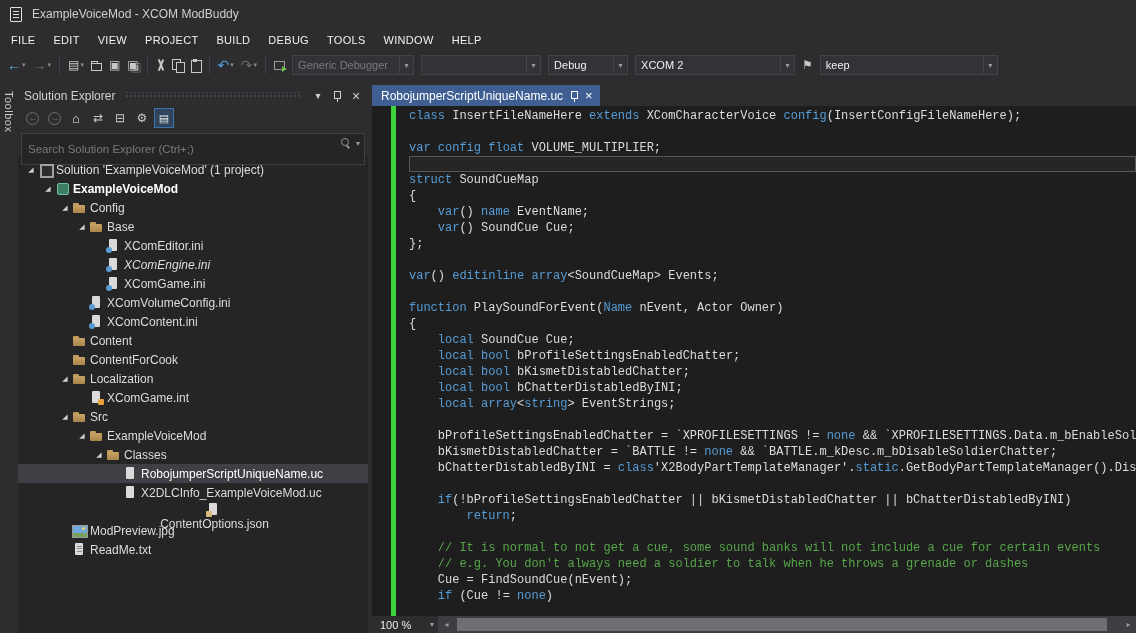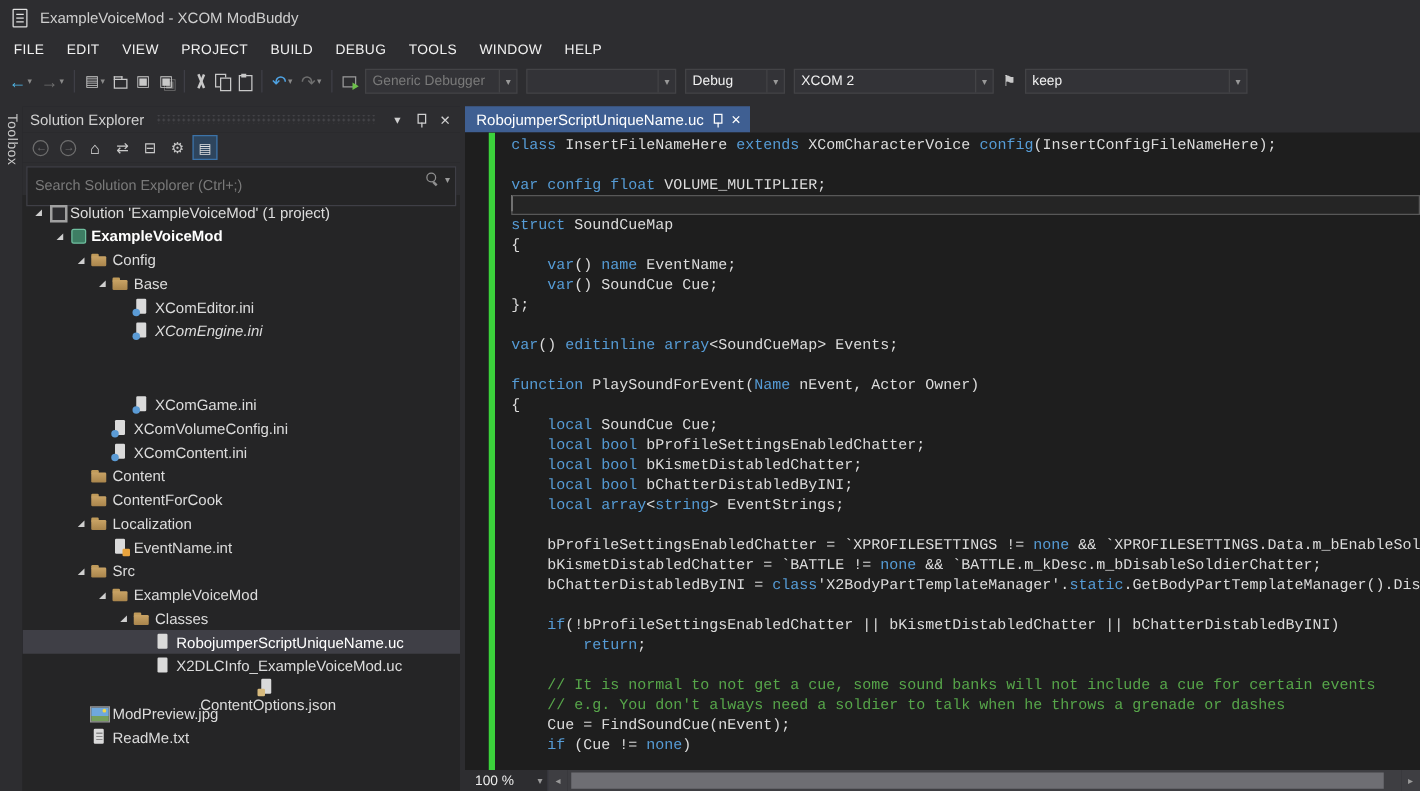--- a/index.html
+++ b/index.html
@@ -306,21 +306,21 @@
           <div class="tree-row" style="padding-left: 74px;">
             <span class="exp"></span>
             <span class="tico f tico-ini"></span>
             <span class="tlabel">XComEditor.ini</span>
           </div>
           <div class="tree-row" style="padding-left: 74px; font-style: italic;">
             <span class="exp"></span>
             <span class="tico f tico-ini"></span>
             <span class="tlabel">XComEngine.ini</span>
           </div>
-          <div class="tree-row" style="padding-left: 74px; margin-top: 40px;">
+          <div class="tree-row" style="padding-left: 74px;">
             <span class="exp"></span>
             <span class="tico f tico-ini"></span>
             <span class="tlabel">XComGame.ini</span>
           </div>
           <div class="tree-row" style="padding-left: 57px;">
             <span class="exp"></span>
             <span class="tico f tico-ini"></span>
             <span class="tlabel">XComVolumeConfig.ini</span>
           </div>
           <div class="tree-row" style="padding-left: 57px;">
@@ -339,21 +339,21 @@
             <span class="tlabel">ContentForCook</span>
           </div>
           <div class="tree-row" style="padding-left: 40px;">
             <span class="exp">◢</span>
             <span class="tico tico-folder"></span>
             <span class="tlabel">Localization</span>
           </div>
           <div class="tree-row" style="padding-left: 57px;">
             <span class="exp"></span>
             <span class="tico f tico-int"></span>
-            <span class="tlabel">EventName.int</span>
+            <span class="tlabel">XComGame.int</span>
           </div>
           <div class="tree-row" style="padding-left: 40px;">
             <span class="exp">◢</span>
             <span class="tico tico-folder"></span>
             <span class="tlabel">Src</span>
           </div>
           <div class="tree-row" style="padding-left: 57px;">
             <span class="exp">◢</span>
             <span class="tico tico-folder"></span>
             <span class="tlabel">ExampleVoiceMod</span>

